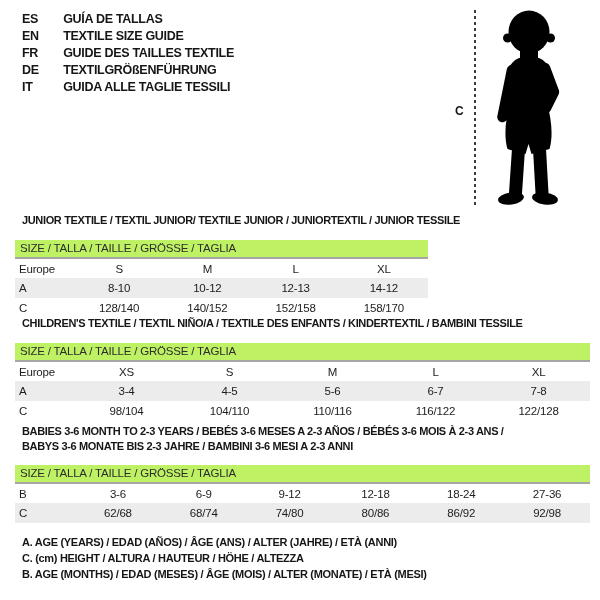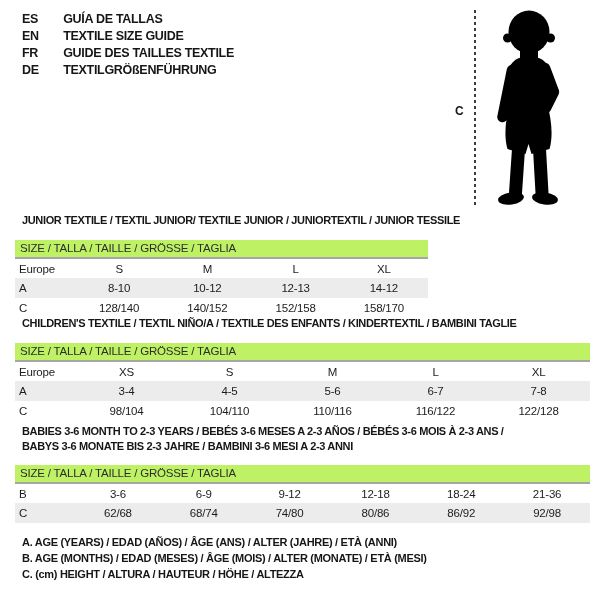--- a/index.html
+++ b/index.html
@@ -92,20 +92,24 @@
       <span class="code">EN</span>
       <span class="title">TEXTILE SIZE GUIDE</span>
     </li>
     <li>
       <span class="code">FR</span>
       <span class="title">GUIDE DES TAILLES TEXTILE</span>
     </li>
     <li>
       <span class="code">DE</span>
       <span class="title">TEXTILGRÖßENFÜHRUNG</span>
+    </li>
+    <li>
+      <span class="code">IT</span>
+      <span class="title">GUIDA ALLE TAGLIE TESSILI</span>
     </li>
   </ul>
 
   <div class="measure-line"></div>
   <div class="measure-label">C</div>
   <svg class="baby-svg" width="95" height="200" viewBox="0 0 95 200" aria-hidden="true">
     <g fill="#000000">
       <ellipse cx="48" cy="25" rx="20.5" ry="21.5"></ellipse>
       <circle cx="26.5" cy="31" r="4.5"></circle>
       <circle cx="69.5" cy="31" r="4.5"></circle>
@@ -156,21 +160,21 @@
           <td>128/140</td>
           <td>140/152</td>
           <td>152/158</td>
           <td>158/170</td>
         </tr>
       </tbody>
     </table>
   </section>
 
   <section class="sec sec-children">
-    <h2>CHILDREN'S TEXTILE / TEXTIL NIÑO/A / TEXTILE DES ENFANTS / KINDERTEXTIL / BAMBINI TAGLIE</h2>
+    <h2>CHILDREN'S TEXTILE / TEXTIL NIÑO/A / TEXTILE DES ENFANTS / KINDERTEXTIL / BAMBINI TESSILE</h2>
     <table class="size-table">
       <colgroup>
           <col class="lbl-col">
           <col>
           <col>
           <col>
           <col>
           <col>
         </colgroup>
       <thead>
@@ -225,34 +229,34 @@
           </tr>
       </thead>
       <tbody>
         <tr>
           <td class="lbl">B</td>
           <td>3-6</td>
           <td>6-9</td>
           <td>9-12</td>
           <td>12-18</td>
           <td>18-24</td>
-          <td>21-36</td>
+          <td>27-36</td>
         </tr>
         <tr class="shaded">
           <td class="lbl">C</td>
           <td>62/68</td>
           <td>68/74</td>
           <td>74/80</td>
           <td>80/86</td>
           <td>86/92</td>
           <td>92/98</td>
         </tr>
       </tbody>
     </table>
   </section>
 
   <div class="notes">
     <p>A. AGE (YEARS) / EDAD (AÑOS) / ÂGE (ANS) / ALTER (JAHRE) / ETÀ (ANNI)</p>
+    <p>C. (cm) HEIGHT / ALTURA / HAUTEUR / HÖHE / ALTEZZA</p>
     <p>B. AGE (MONTHS) / EDAD (MESES) / ÂGE (MOIS) / ALTER (MONATE) / ETÀ (MESI)</p>
-    <p>C. (cm) HEIGHT / ALTURA / HAUTEUR / HÖHE / ALTEZZA</p>
   </div>
 
 </div>
 
 </body></html>

